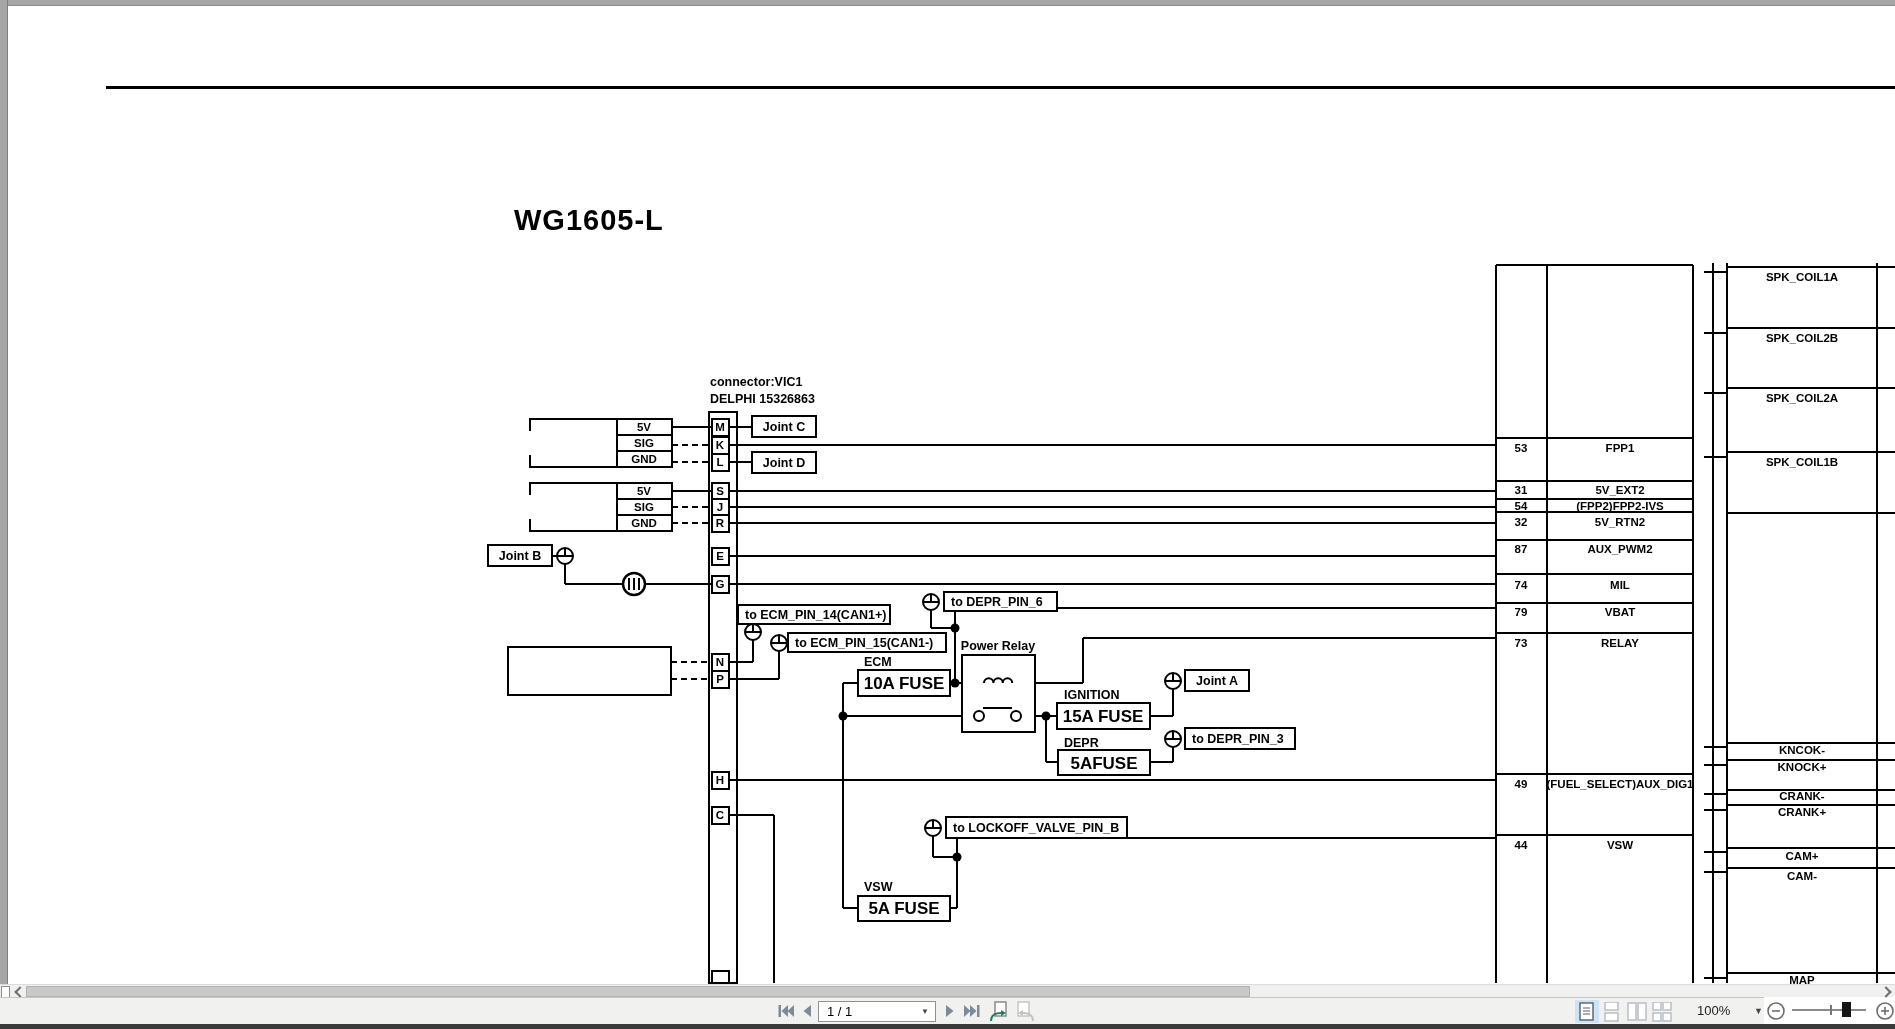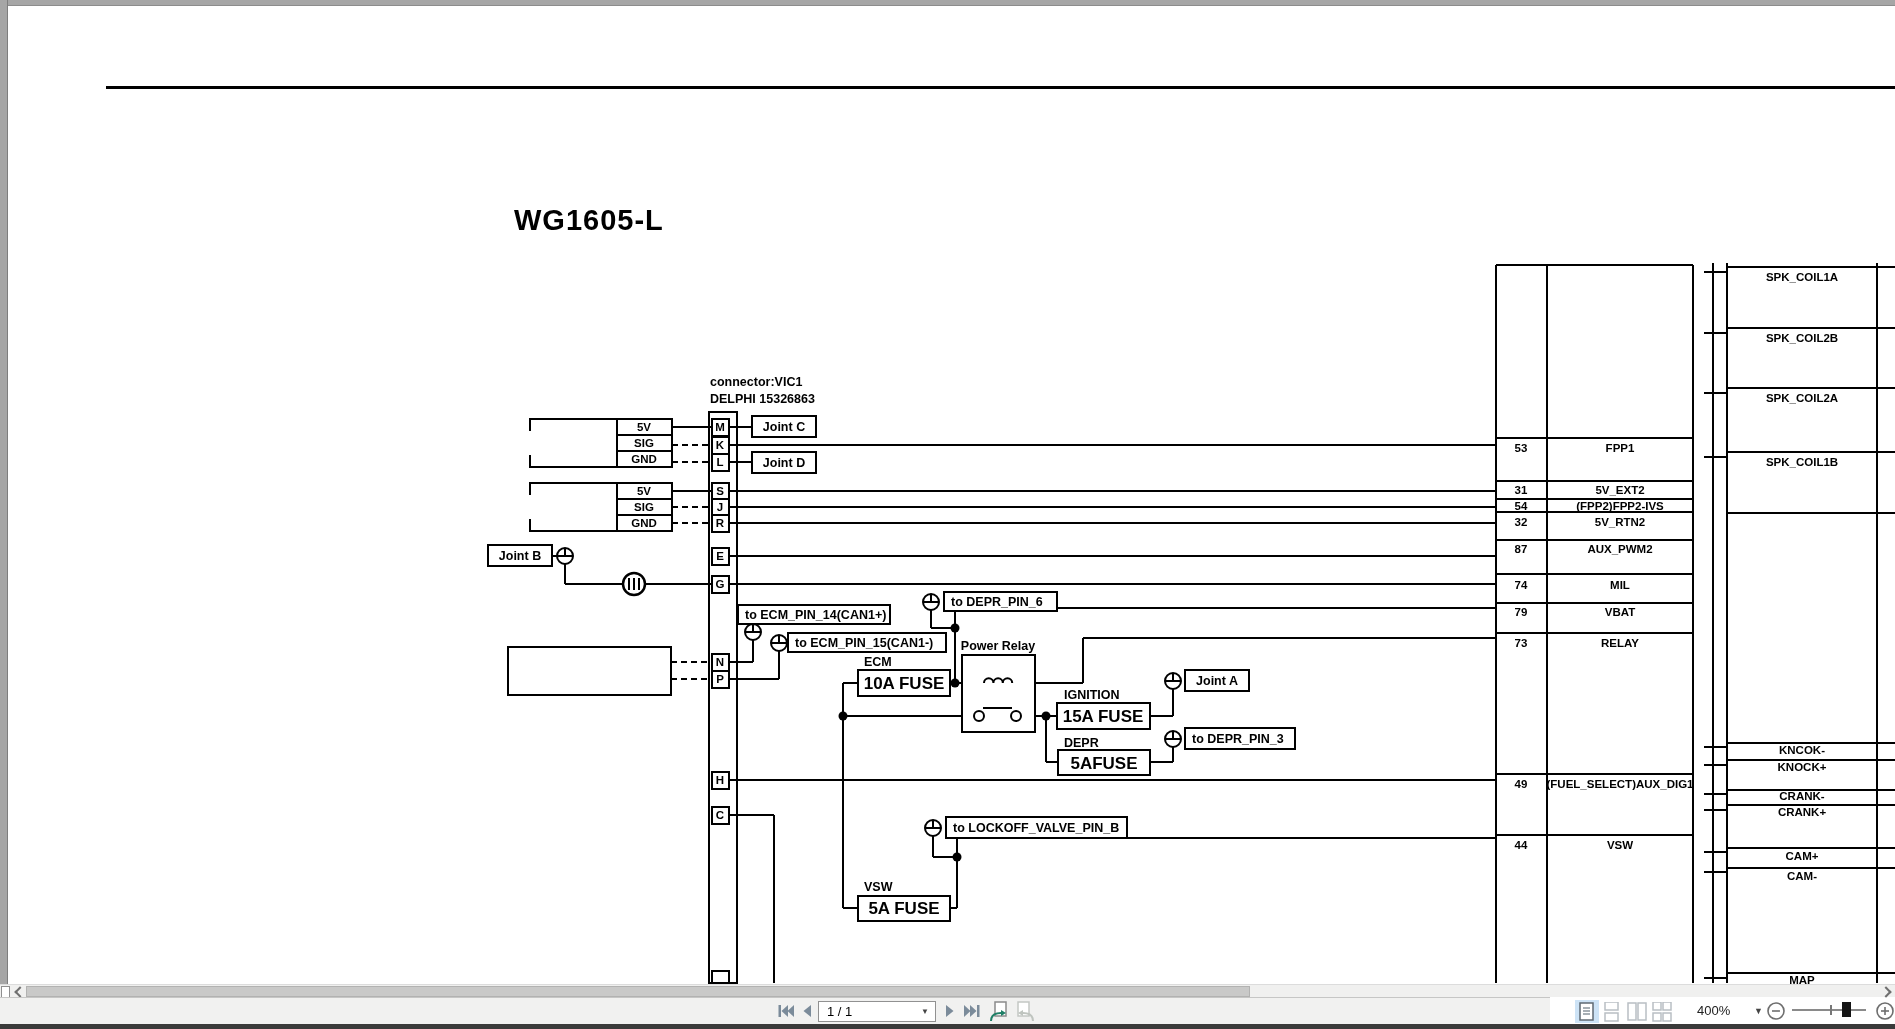--- a/index.html
+++ b/index.html
@@ -24,21 +24,21 @@
   .mid{text-anchor:middle;}
   
   #scrollbar{position:absolute;left:0;top:984px;width:1895px;height:13px;background:#f0f0ef;border-top:1px solid #dcdcdc;box-sizing:border-box;}
   #sb-corner{position:absolute;left:1px;top:1px;width:7px;height:10px;background:#fff;border:1px solid #8f8f8f;}
   .sb-btn{position:absolute;top:0;width:16px;height:13px;display:flex;align-items:center;justify-content:center;}
   #sb-thumb{position:absolute;left:26px;top:1px;width:1224px;height:11px;background:#c9c9c8;border:1px solid #b2b2b1;box-sizing:border-box;}
   .chev{width:6px;height:6px;border-left:2px solid #6f6f6f;border-bottom:2px solid #6f6f6f;}
   .chev.left{transform:rotate(45deg);margin-left:3px;}
   .chev.right{transform:rotate(-135deg);margin-right:3px;}
   
-  #toolbar{position:absolute;left:0;top:997px;width:1550px;height:27px;background:#f1f1f0;border-top:1px solid #c6c6c5;box-sizing:border-box;}
+  #toolbar{position:absolute;left:0;top:997px;width:1764px;height:27px;background:#f1f1f0;border-top:1px solid #c6c6c5;box-sizing:border-box;}
   .tb{position:absolute;cursor:default;}
   #page-combo{left:818px;top:3px;width:118px;height:21px;background:#fff;border:1px solid #919191;box-sizing:border-box;
               display:flex;align-items:center;font:13px "Liberation Sans",sans-serif;padding-left:8px;}
   #page-combo .caret{margin-left:auto;margin-right:6px;font-size:8px;color:#444;}
   #zoom-label{left:1697px;top:5px;font:13px "Liberation Sans",sans-serif;color:#222;}
   #zoom-caret{left:1754px;top:8px;font-size:9px;color:#444;}
   #slider-track{left:1792px;top:11px;width:74px;height:2px;background:#8a8a8a;}
   #slider-tick{left:1830px;top:7px;width:2px;height:10px;background:#777;}
   #slider-handle{left:1842px;top:4px;width:9px;height:15px;background:#151515;}
   #bottombar{position:absolute;left:0;top:1024px;width:1895px;height:5px;background:#3a3a3a;}
@@ -433,21 +433,21 @@
     <rect x="11" y="1" width="8" height="17" fill="#fff" stroke="#b9bfc4" stroke-width="1.5"></rect>
   </svg>
   <svg class="tb" style="left:1652px;top:4px;" width="20" height="20">
     <rect x="1" y="0" width="8" height="8" fill="#fff" stroke="#b9bfc4" stroke-width="1.5"></rect>
     <rect x="11" y="0" width="8" height="8" fill="#fff" stroke="#b9bfc4" stroke-width="1.5"></rect>
     <rect x="1" y="11" width="8" height="8" fill="#fff" stroke="#b9bfc4" stroke-width="1.5"></rect>
     <rect x="11" y="11" width="8" height="8" fill="#fff" stroke="#b9bfc4" stroke-width="1.5"></rect>
   </svg>
 
   <div class="tb" id="zoom-label">
-    <span>400%</span>
+    <span>100%</span>
   </div>
   <div class="tb" id="zoom-caret">▼</div>
   <svg class="tb" style="left:1766px;top:3px;" width="20" height="20">
     <circle cx="10" cy="10" r="8" fill="none" stroke="#6e6e6e" stroke-width="1.6"></circle>
     <line x1="6" y1="10" x2="14" y2="10" stroke="#6e6e6e" stroke-width="1.6"></line>
   </svg>
   <div class="tb" id="slider-track"></div>
   <div class="tb" id="slider-tick"></div>
   <div class="tb" id="slider-handle"></div>
   <svg class="tb" style="left:1875px;top:3px;" width="20" height="20">

